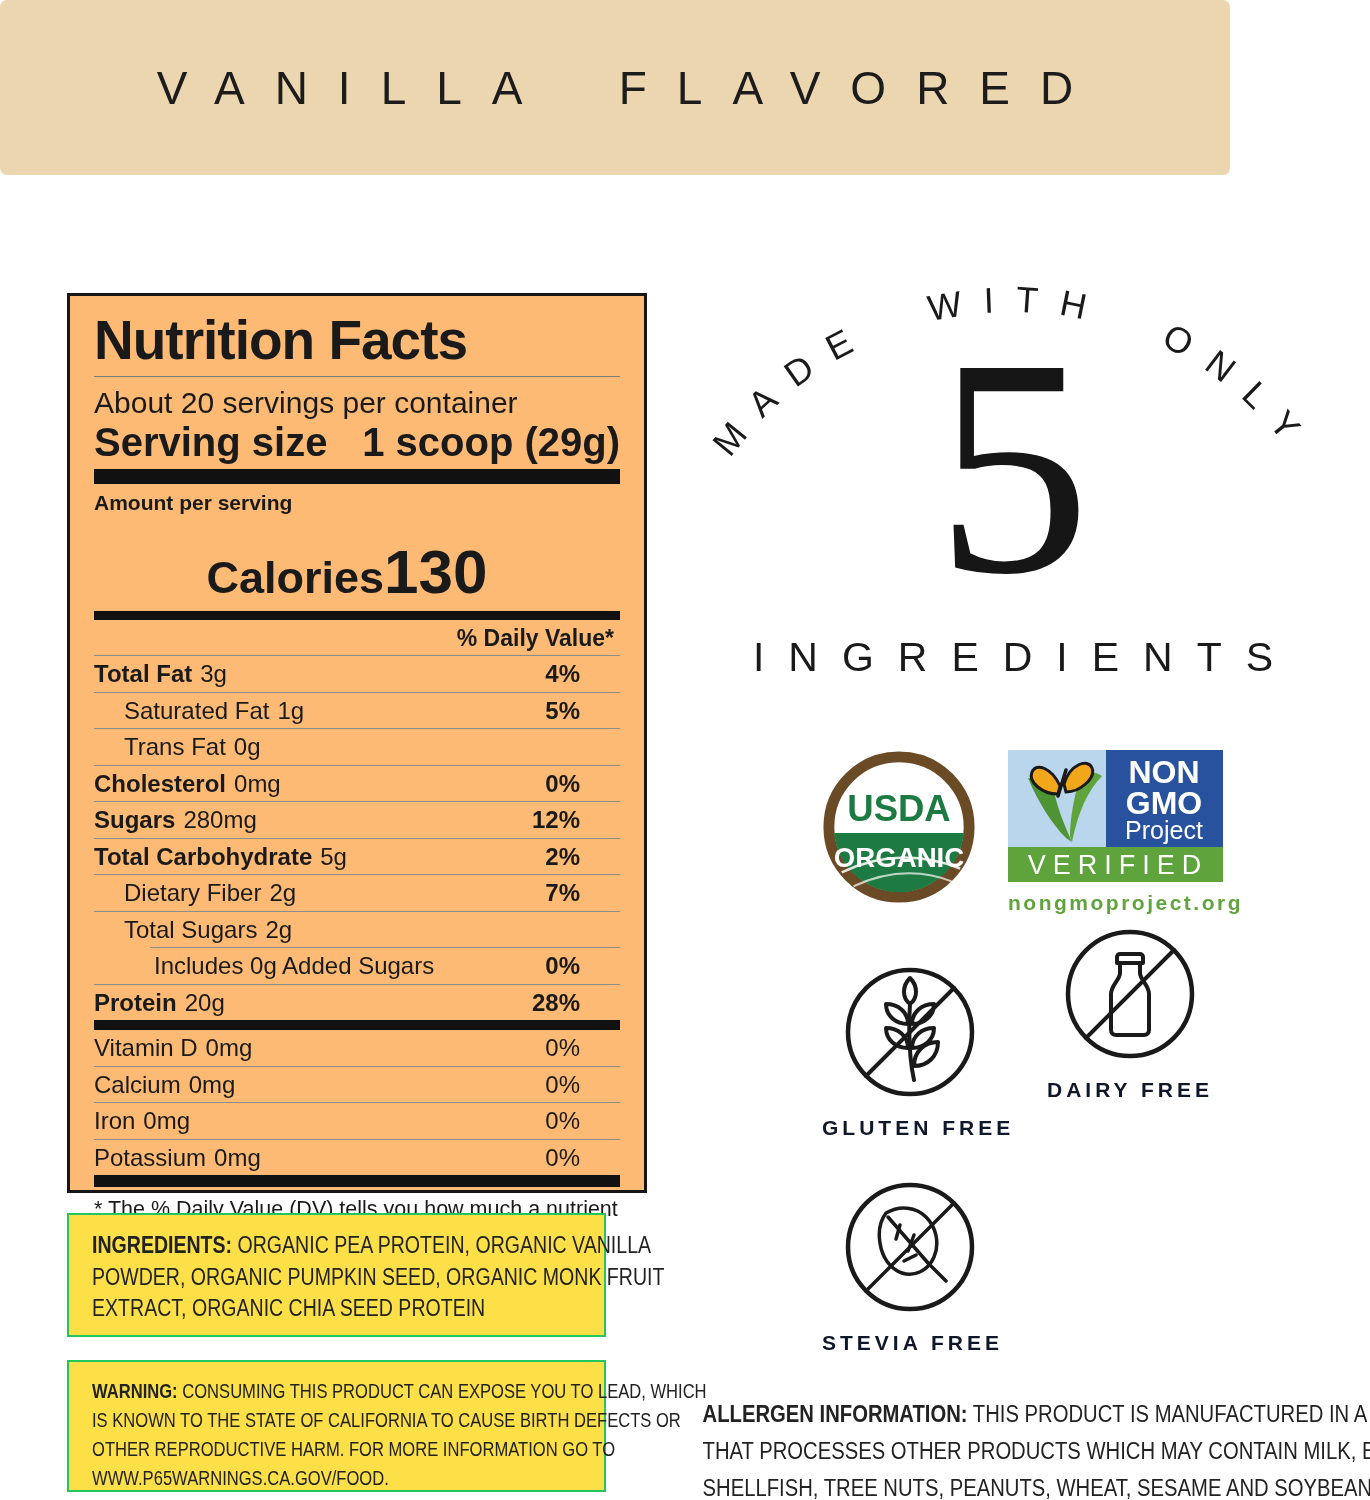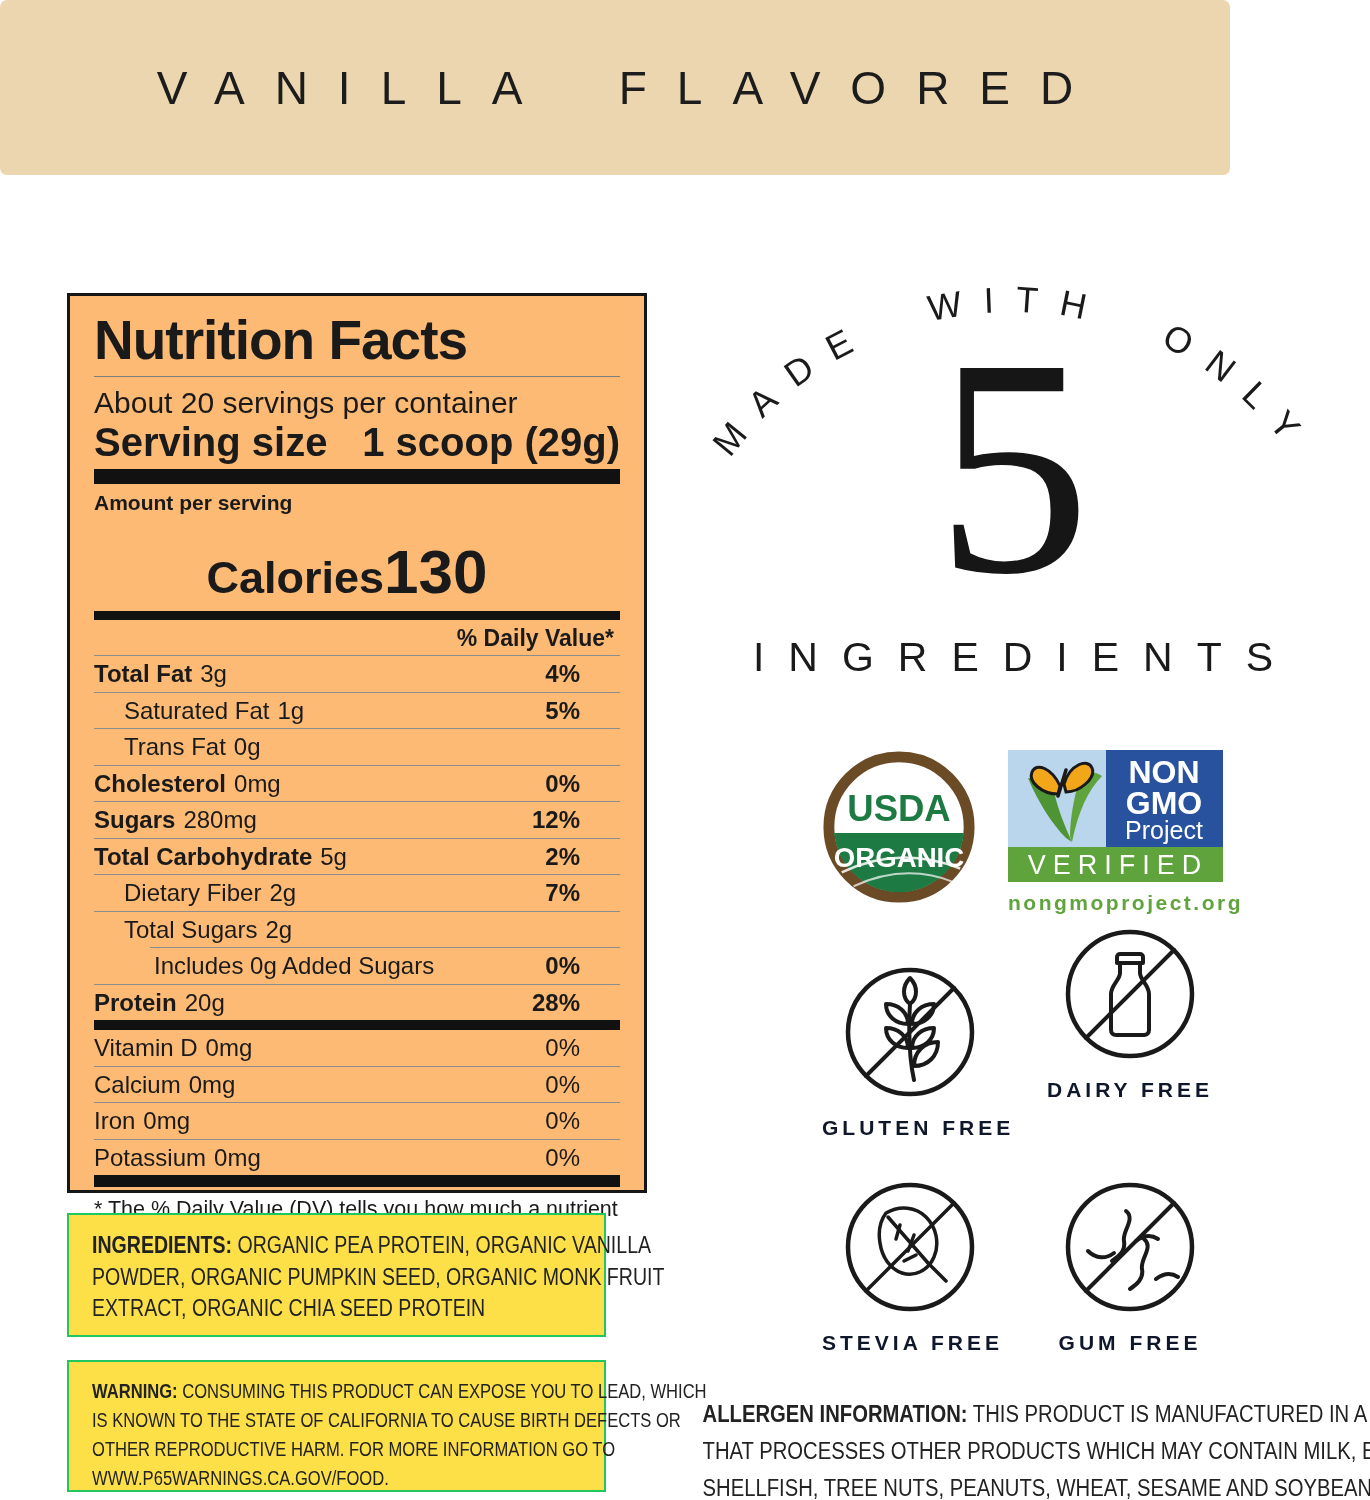--- a/index.html
+++ b/index.html
@@ -265,32 +265,20 @@
       <path d="M48,40 L88,86"></path>
       <path d="M60,48 L56,62"></path>
       <path d="M74,58 L68,74"></path>
       <path d="M64,84 L76,78"></path>
       <path d="M88,86 L106,104"></path>
       <line x1="26" y1="114" x2="114" y2="26"></line>
     </svg>
     <div class="free-label">STEVIA FREE</div>
   </div>
 
-  <div class="free-cell" style="left:1042px;top:1177px;">
-    <svg width="140" height="140" viewBox="0 0 140 140" fill="none" stroke="#1a1a1a" stroke-width="4" stroke-linecap="round" stroke-linejoin="round">
-      <circle cx="70" cy="70" r="62" stroke-width="4.5"></circle>
-      <path d="M66,34 C76,42 62,54 64,64 C66,74 58,80 52,84"></path>
-      <path d="M84,62 C94,70 80,82 82,92 C84,102 76,108 70,112"></path>
-      <path d="M28,74 C36,82 46,82 54,76"></path>
-      <path d="M76,64 C84,58 92,58 98,62"></path>
-      <path d="M96,102 C104,96 112,96 118,100"></path>
-      <line x1="26" y1="114" x2="114" y2="26"></line>
-    </svg>
-    <div class="free-label">GUM FREE</div>
-  </div>
 
   <div class="allergen">
     <div class="cond-line"><b>ALLERGEN INFORMATION:</b><span> THIS PRODUCT IS MANUFACTURED IN A FACILITY</span></div>
     <div class="cond-line">THAT PROCESSES OTHER PRODUCTS WHICH MAY CONTAIN MILK, EGGS, FISH,</div>
     <div class="cond-line">SHELLFISH, TREE NUTS, PEANUTS, WHEAT, SESAME AND SOYBEAN.</div>
   </div>
 
 </div>
 
 </body></html>

